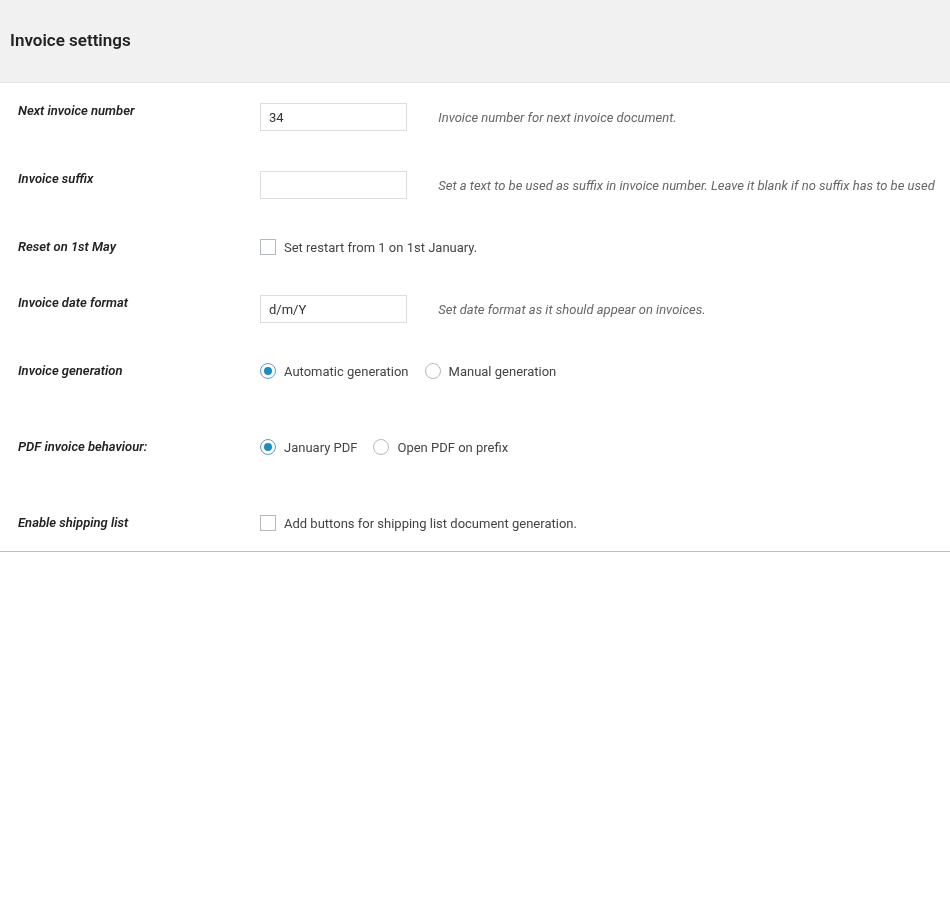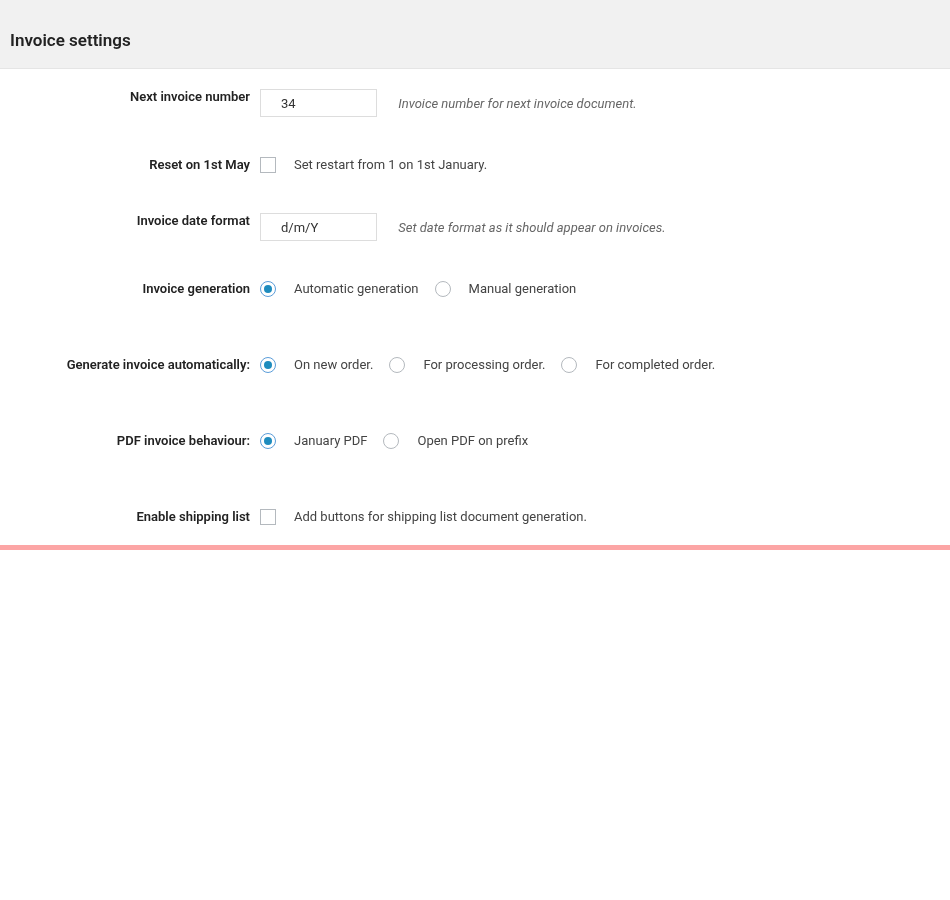--- a/index.html
+++ b/index.html
@@ -9,73 +9,75 @@
   }
   body {
     font-family: -apple-system, BlinkMacSystemFont, "Segoe UI", Roboto, "Helvetica Neue", Arial, sans-serif;
     font-size: 13px;
     color: #444;
     background: #fff;
     width: 950px;
   }
   .header {
     background: #f1f1f1;
-    padding: 30px 10px 18px 10px;
+    padding: 30px 10px 32px 10px;
     border-bottom: 1px solid #e5e5e5;
   }
   .header h2 {
     font-size: 17px;
     font-weight: 600;
     color: #222;
   }
   .form-table {
     width: 100%;
     border-collapse: collapse;
   }
   .form-table tr {
     vertical-align: top;
   }
   .form-table th {
-    text-align: right;
+    text-align: left;
     font-weight: 600;
     font-size: 13px;
     color: #222;
     padding: 20px 10px 20px 18px;
     width: 260px;
     vertical-align: top;
+    font-style: italic;
   }
   .form-table td {
     padding: 20px 10px 20px 0;
     vertical-align: top;
   }
   input[type="text"] {
-    width: 117px;
+    width: 147px;
     height: 28px;
-    padding: 3px 20px;
+    padding: 3px 8px;
     border: 1px solid #ddd;
     font-size: 13px;
     color: #333;
     background: #fff;
     font-family: inherit;
   }
   .description {
     font-style: italic;
     color: #666;
     font-size: 13px;
-    margin-left: 18px;
+    margin-left: 28px;
     display: inline;
   }
   .radio-group {
     display: flex;
     flex-direction: row;
     gap: 16px;
   }
   .radio-option, .checkbox-option {
     display: flex;
-    gap: 18px;
+    align-items: center;
+    gap: 8px;
   }
   input[type="radio"], input[type="checkbox"] {
     width: 16px;
     height: 16px;
     margin: 0;
     cursor: pointer;
   }
   input[type="radio"] {
     appearance: none;
     border: 1px solid #b4b9be;
@@ -104,21 +106,21 @@
   }
   .radio-option label, .checkbox-option label {
     font-size: 13px;
     color: #444;
     cursor: pointer;
   }
   .section-gap th, .section-gap td {
     padding-top: 40px;
   }
   .bottom-border {
-    border-bottom: 5px solid #fca5a5;
+    border-bottom: 1px solid #fca5a5;
     margin-left: 48px;
   }
 </style>
 </head>
 <body>
 
 <div class="header">
   <h2>Invoice settings</h2>
 </div>
 
@@ -127,20 +129,27 @@
 
     <tr>
       <th>Next invoice number</th>
       <td>
         <input type="text" value="34" style="">
         <span class="description">Invoice number for next invoice document.</span>
       </td>
     </tr>
 
 
+    <tr>
+      <th>Invoice suffix</th>
+      <td>
+        <input type="text" value="" style="">
+        <span class="description">Set a text to be used as suffix in invoice number. Leave it blank if no suffix has to be used</span>
+      </td>
+    </tr>
 
 
     <tr>
       <th>Reset on 1st May</th>
       <td>
         <div class="checkbox-option">
           <input type="checkbox" style="">
           <label>Set restart from 1 on 1st January.</label>
         </div>
       </td>
@@ -163,39 +172,20 @@
             <label>Automatic generation</label>
           </div>
           <div class="radio-option">
             <input type="radio" name="invoice_generation" style="">
             <label>Manual generation</label>
           </div>
         </div>
       </td>
     </tr>
 
-    <tr class="section-gap">
-      <th>Generate invoice automatically:</th>
-      <td>
-        <div class="radio-group">
-          <div class="radio-option">
-            <input type="radio" name="generate_auto" checked="" style="">
-            <label>On new order.</label>
-          </div>
-          <div class="radio-option">
-            <input type="radio" name="generate_auto" style="">
-            <label>For processing order.</label>
-          </div>
-          <div class="radio-option">
-            <input type="radio" name="generate_auto" style="">
-            <label>For completed order.</label>
-          </div>
-        </div>
-      </td>
-    </tr>
 
     <tr class="section-gap">
       <th>PDF invoice behaviour:</th>
       <td>
         <div class="radio-group">
           <div class="radio-option">
             <input type="radio" name="pdf_behaviour" checked="" style="">
             <label>January PDF</label>
           </div>
           <div class="radio-option">

